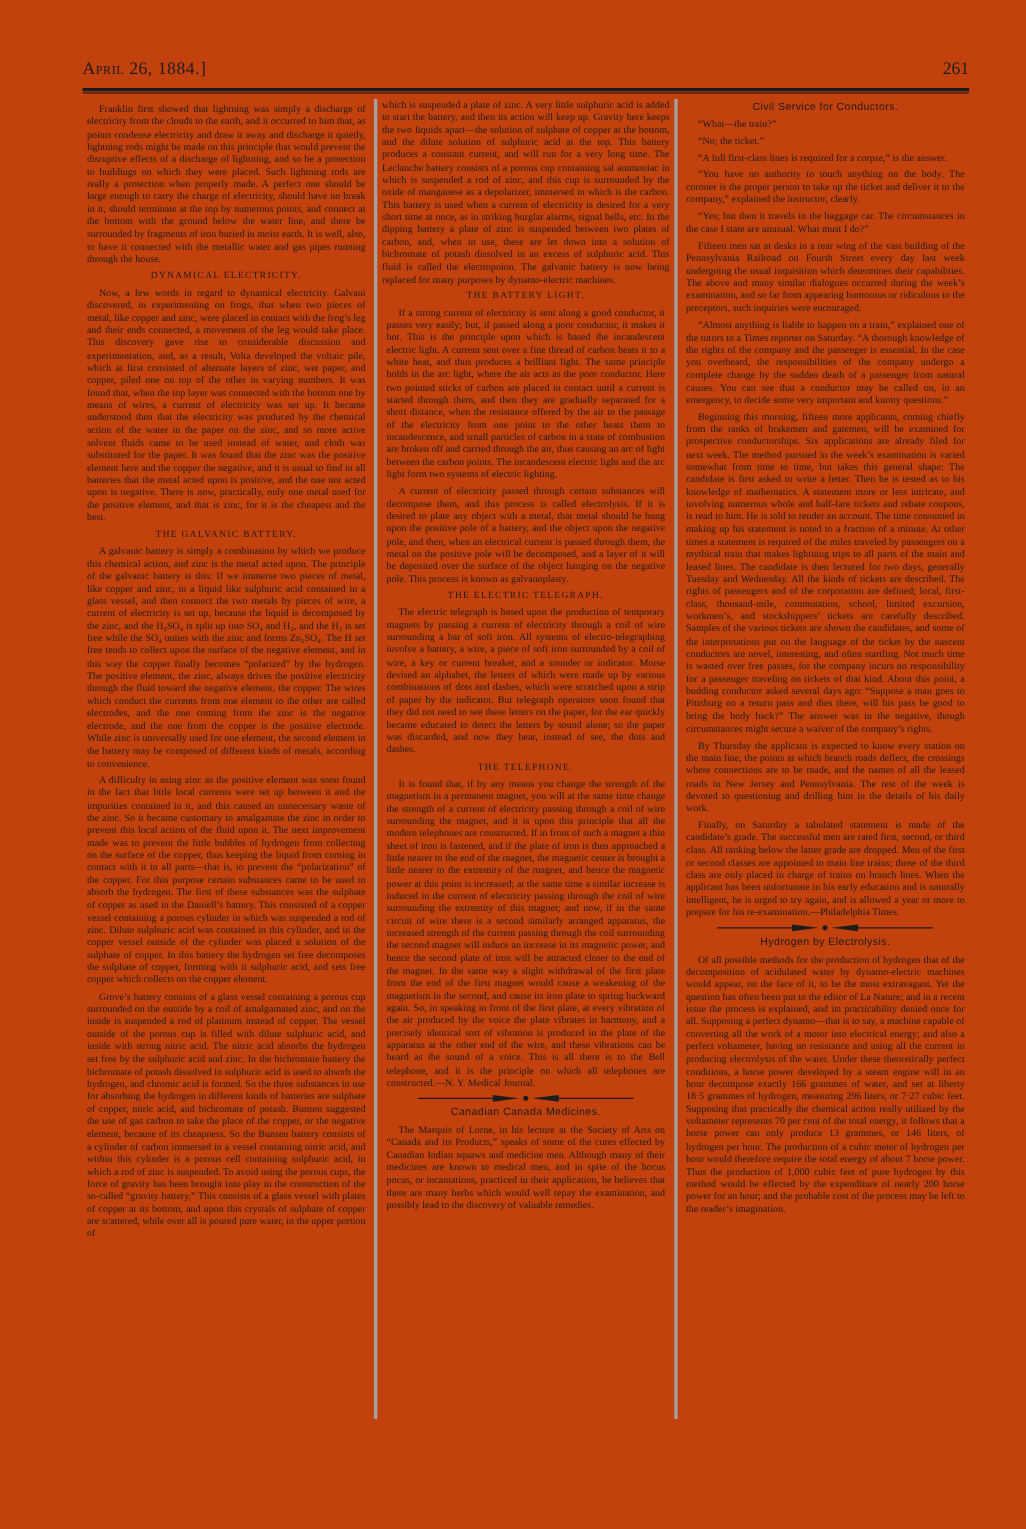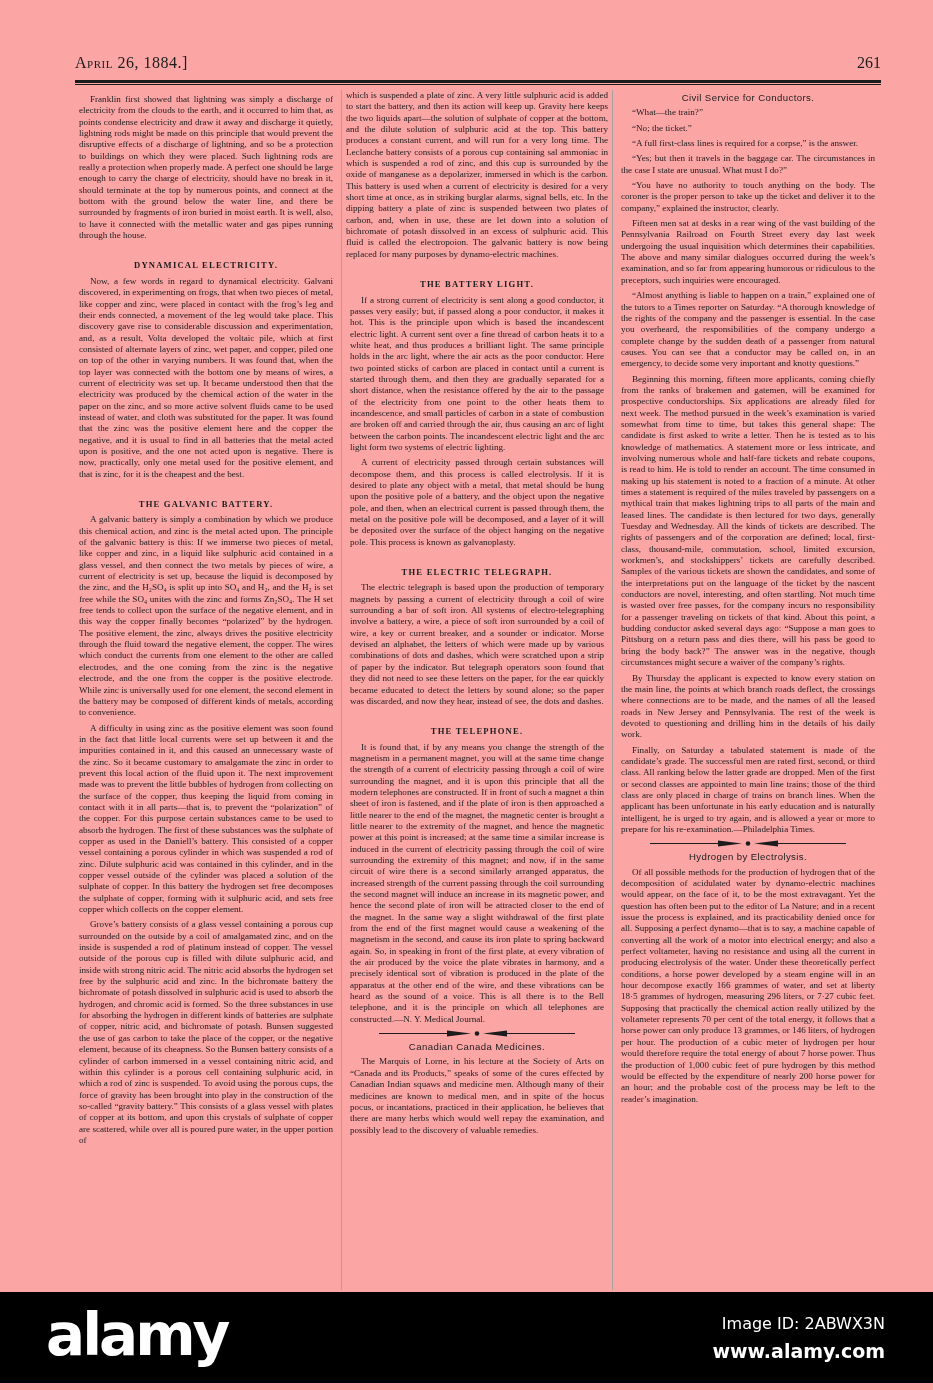--- a/index.html
+++ b/index.html
@@ -1,36 +1,36 @@
 <!DOCTYPE html>
 <html><head>
 <meta charset="utf-8">
 <style>
   html,body{margin:0;padding:0;background:#e9e9e7;}
-  .sheet{position:relative;width:933px;height:1390px;background:#fca5a5;margin:0 auto;
+  .sheet{position:relative;width:933px;height:1390px;background:#c2410c;margin:0 auto;
          font-family:"Liberation Serif", serif;color:#1c1c1c;overflow:hidden;}
 
   
   .page-header{position:absolute;left:75px;right:52px;top:30px;height:46px;}
   .issue-date{position:absolute;left:0;bottom:4px;font-variant:small-caps;font-size:16px;letter-spacing:.5px;}
   .masthead{position:absolute;left:0;right:0;bottom:0;text-align:center;
             font-family:"DejaVu Serif", serif;font-weight:bold;font-size:30px;letter-spacing:1px;}
   .page-number{position:absolute;right:0;bottom:4px;font-size:16px;font-variant:small-caps;font-family:Liberation Serif, serif;}
   .head-rule{position:absolute;left:75px;right:52px;top:80px;border-top:3px solid #1c1c1c;}
   .head-rule:after{content:"";display:block;margin-top:1px;border-top:1px solid #1c1c1c;}
 
   
   .columns{position:absolute;left:75px;top:90px;width:806px;height:1200px;display:flex;}
   .col{width:262px;height:100%;overflow:hidden;font-size:9.1px;line-height:11.35px;text-align:justify;}
-  .col + .col{border-left:1px solid #a3a3a3;margin-left:4px;padding-left:4px;}
+  .col + .col{border-left:3px solid #a3a3a3;margin-left:4px;padding-left:4px;}
 
   .b-para{text-indent:11px;margin:4px;}
   .b-para-cont{text-indent:0;margin:0;}
-  .b-head{text-align:center;text-indent:0;font-size:8.6px;font-weight:bold;letter-spacing:1.2px;
-          margin:19px 0 2px 0;}
+  .b-head{text-align:center;text-indent:0;font-size:8.6px;font-weight:normal;letter-spacing:1.2px;
+          margin:3px 0 2px 0;}
   .b-bold-head{text-align:center;text-indent:0;font-family:"Liberation Sans", sans-serif;
           font-weight:normal;font-size:9.6px;letter-spacing:.4px;margin:2px 0 3px 0;}
   .b-divider{display:flex;justify-content:center;align-items:center;margin:4px 0 3px 0;text-indent:0;}
   .b-divider svg{display:block;}
 
   
   .footer-bar{position:absolute;left:0;top:1292px;width:933px;height:91px;background:#000;color:#fff;
               font-family:"DejaVu Sans", sans-serif;}
   .alamy-logo{position:absolute;left:46px;top:50%;transform:translateY(-54%);
               font-weight:bold;font-size:58px;letter-spacing:-3px;}
@@ -78,42 +78,35 @@
           </svg>
         </div>
         <div class="b-bold-head">Canadian Canada Medicines.</div>
         <div class="b-para">The Marquis of Lorne, in his lecture at the Society of Arts on “Canada and its Products,” speaks of some of the cures effected by Canadian Indian squaws and medicine men. Although many of their medicines are known to medical men, and in spite of the hocus pocus, or incantations, practiced in their application, he believes that there are many herbs which would well repay the examination, and possibly lead to the discovery of valuable remedies.</div>
       </div>
     <div class="col">
         <div class="b-bold-head">Civil Service for Conductors.</div>
         <div class="b-para">“What—the train?”</div>
         <div class="b-para">“No; the ticket.”</div>
         <div class="b-para">“A full first-class lines is required for a corpse,” is the answer.</div>
+        <div class="b-para">“You have no authority to touch anything on the body. The coroner is the proper person to take up the ticket and deliver it to the company,” explained the instructor, clearly.</div>
         <div class="b-para">“Yes; but then it travels in the baggage car. The circumstances in the case I state are unusual. What must I do?”</div>
-        <div class="b-para">“You have no authority to touch anything on the body. The coroner is the proper person to take up the ticket and deliver it to the company,” explained the instructor, clearly.</div>
         <div class="b-para">Fifteen men sat at desks in a rear wing of the vast building of the Pennsylvania Railroad on Fourth Street every day last week undergoing the usual inquisition which determines their capabilities. The above and many similar dialogues occurred during the week’s examination, and so far from appearing humorous or ridiculous to the preceptors, such inquiries were encouraged.</div>
         <div class="b-para">“Almost anything is liable to happen on a train,” explained one of the tutors to a Times reporter on Saturday. “A thorough knowledge of the rights of the company and the passenger is essential. In the case you overheard, the responsibilities of the company undergo a complete change by the sudden death of a passenger from natural causes. You can see that a conductor may be called on, in an emergency, to decide some very important and knotty questions.”</div>
         <div class="b-para">Beginning this morning, fifteen more applicants, coming chiefly from the ranks of brakemen and gatemen, will be examined for prospective conductorships. Six applications are already filed for next week. The method pursued in the week’s examination is varied somewhat from time to time, but takes this general shape: The candidate is first asked to write a letter. Then he is tested as to his knowledge of mathematics. A statement more or less intricate, and involving numerous whole and half-fare tickets and rebate coupons, is read to him. He is told to render an account. The time consumed in making up his statement is noted to a fraction of a minute. At other times a statement is required of the miles traveled by passengers on a mythical train that makes lightning trips to all parts of the main and leased lines. The candidate is then lectured for two days, generally Tuesday and Wednesday. All the kinds of tickets are described. The rights of passengers and of the corporation are defined; local, first-class, thousand-mile, commutation, school, limited excursion, workmen’s, and stockshippers’ tickets are carefully described. Samples of the various tickets are shown the candidates, and some of the interpretations put on the language of the ticket by the nascent conductors are novel, interesting, and often startling. Not much time is wasted over free passes, for the company incurs no responsibility for a passenger traveling on tickets of that kind. About this point, a budding conductor asked several days ago: “Suppose a man goes to Pittsburg on a return pass and dies there, will his pass be good to bring the body back?” The answer was in the negative, though circumstances might secure a waiver of the company’s rights.</div>
         <div class="b-para">By Thursday the applicant is expected to know every station on the main line, the points at which branch roads deflect, the crossings where connections are to be made, and the names of all the leased roads in New Jersey and Pennsylvania. The rest of the week is devoted to questioning and drilling him in the details of his daily work.</div>
         <div class="b-para">Finally, on Saturday a tabulated statement is made of the candidate’s grade. The successful men are rated first, second, or third class. All ranking below the latter grade are dropped. Men of the first or second classes are appointed to main line trains; those of the third class are only placed in charge of trains on branch lines. When the applicant has been unfortunate in his early education and is naturally intelligent, he is urged to try again, and is allowed a year or more to prepare for his re-examination.—Philadelphia Times.</div>
         <div class="b-divider">
           <svg width="200" height="9" viewBox="0 0 200 9">
             <line x1="2" y1="4.5" x2="70" y2="4.5" stroke="#1c1c1c" stroke-width="1"></line>
             <polygon points="70,1.5 94,4.5 70,7.5" fill="#1c1c1c"></polygon>
             <circle cx="100" cy="4.5" r="2.3" fill="#1c1c1c"></circle>
             <polygon points="130,1.5 106,4.5 130,7.5" fill="#1c1c1c"></polygon>
             <line x1="130" y1="4.5" x2="198" y2="4.5" stroke="#1c1c1c" stroke-width="1"></line>
           </svg>
         </div>
         <div class="b-bold-head">Hydrogen by Electrolysis.</div>
         <div class="b-para">Of all possible methods for the production of hydrogen that of the decomposition of acidulated water by dynamo-electric machines would appear, on the face of it, to be the most extravagant. Yet the question has often been put to the editor of La Nature; and in a recent issue the process is explained, and its practicability denied once for all. Supposing a perfect dynamo—that is to say, a machine capable of converting all the work of a motor into electrical energy; and also a perfect voltameter, having no resistance and using all the current in producing electrolysis of the water. Under these theoretically perfect conditions, a horse power developed by a steam engine will in an hour decompose exactly 166 grammes of water, and set at liberty 18·5 grammes of hydrogen, measuring 296 liters, or 7·27 cubic feet. Supposing that practically the chemical action really utilized by the voltameter represents 70 per cent of the total energy, it follows that a horse power can only produce 13 grammes, or 146 liters, of hydrogen per hour. The production of a cubic meter of hydrogen per hour would therefore require the total energy of about 7 horse power. Thus the production of 1,000 cubic feet of pure hydrogen by this method would be effected by the expenditure of nearly 200 horse power for an hour; and the probable cost of the process may be left to the reader’s imagination.</div>
       </div>
   </div>
 
-  <div class="footer-bar">
-    <div class="alamy-logo">alamy</div>
-    <div class="footer-right">
-      <div class="image-id">Image ID: 2ABWX3N</div>
-      <div class="alamy-url">www.alamy.com</div>
-    </div>
-  </div>
 
 </div>
 
 </body></html>

